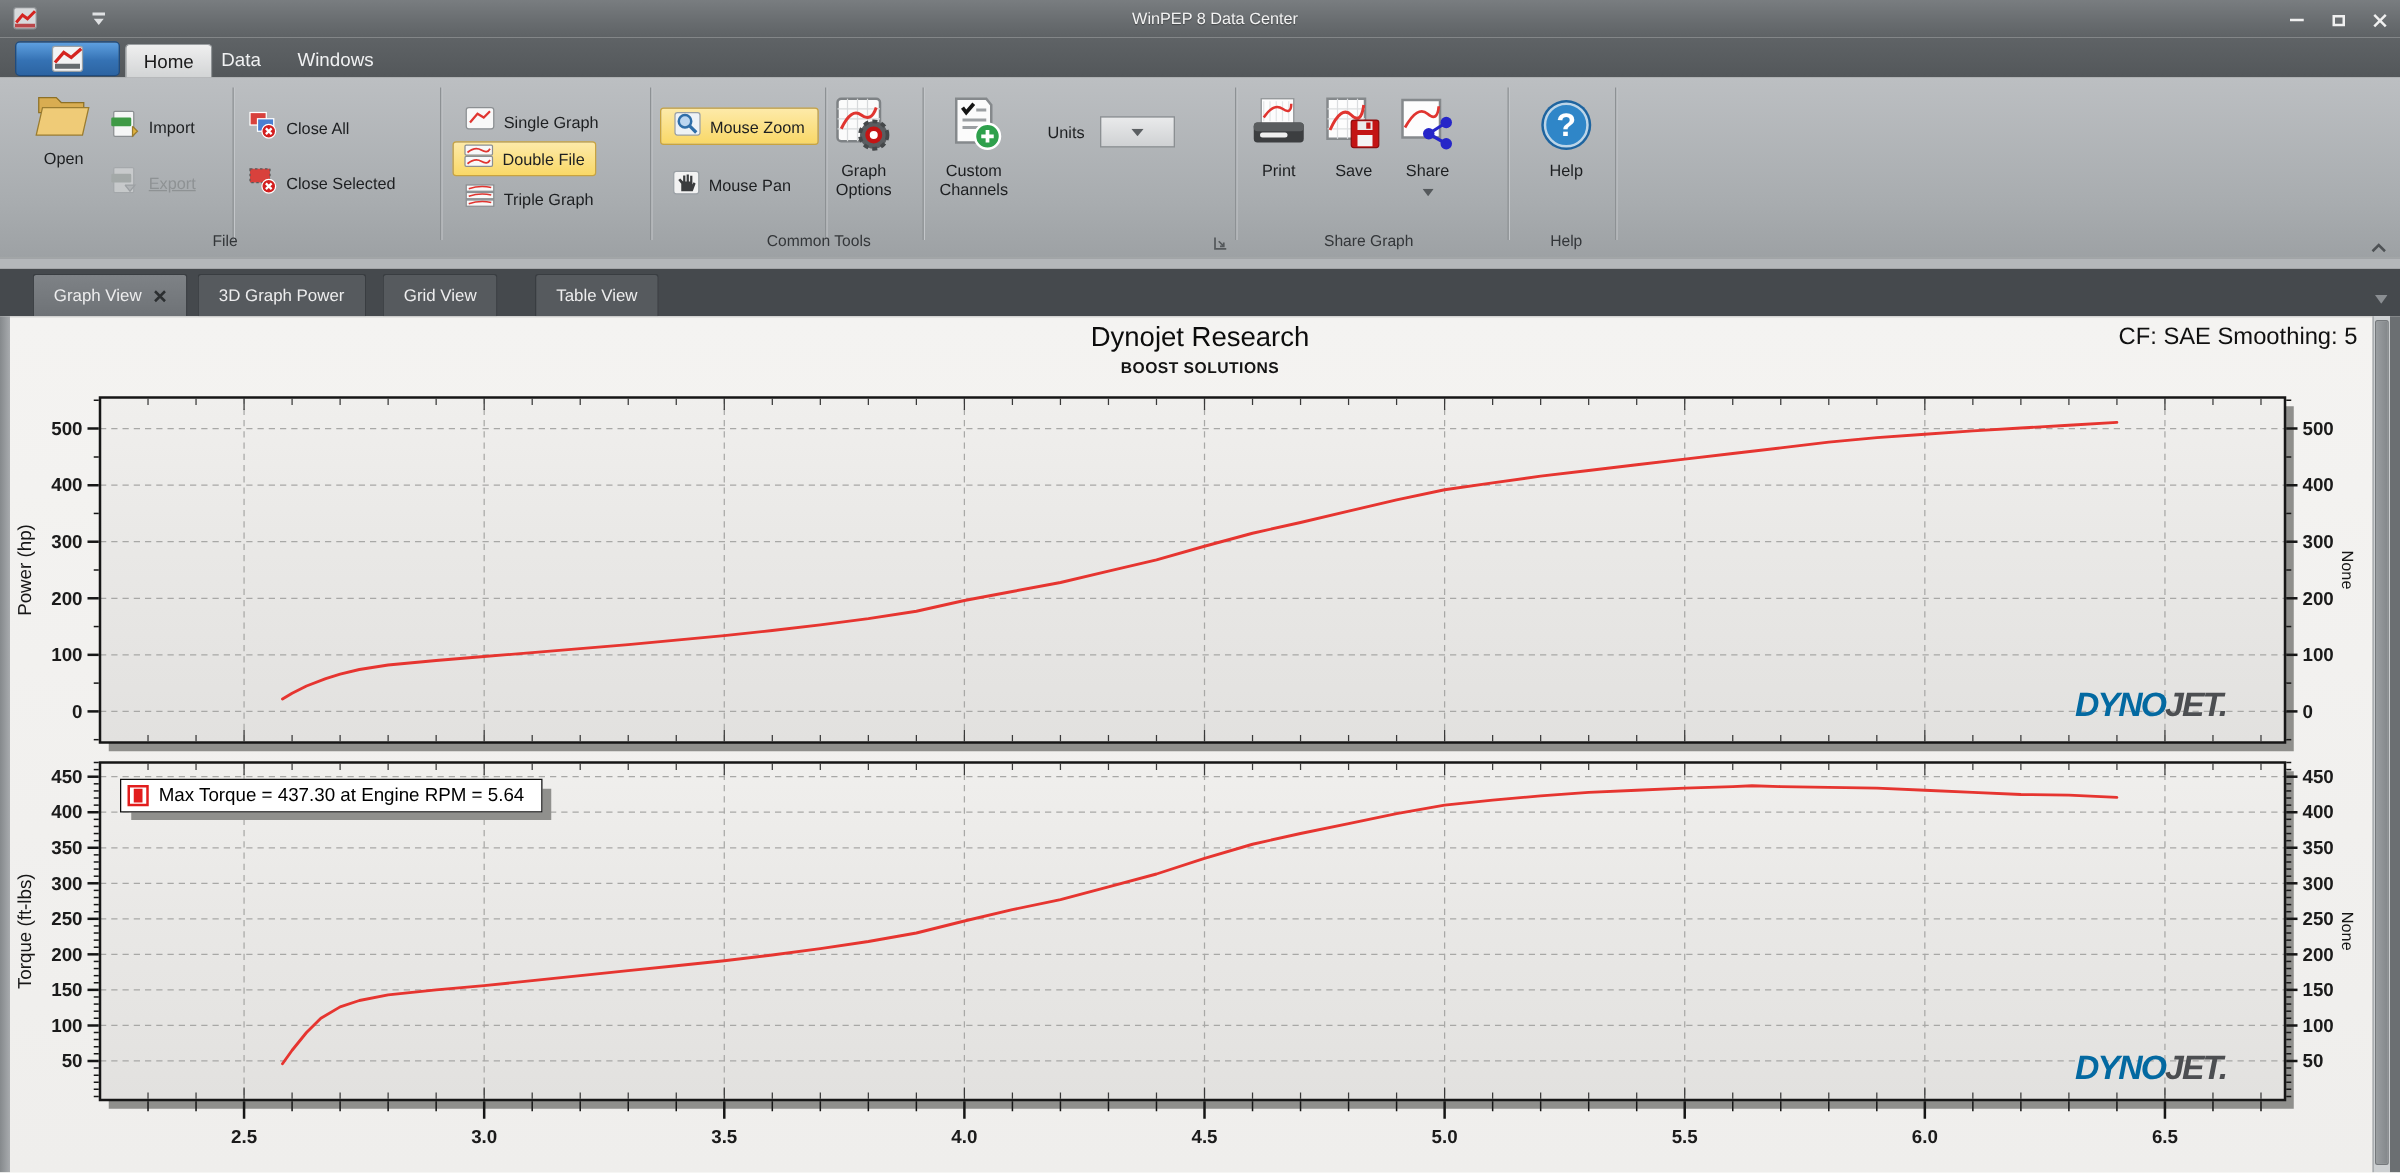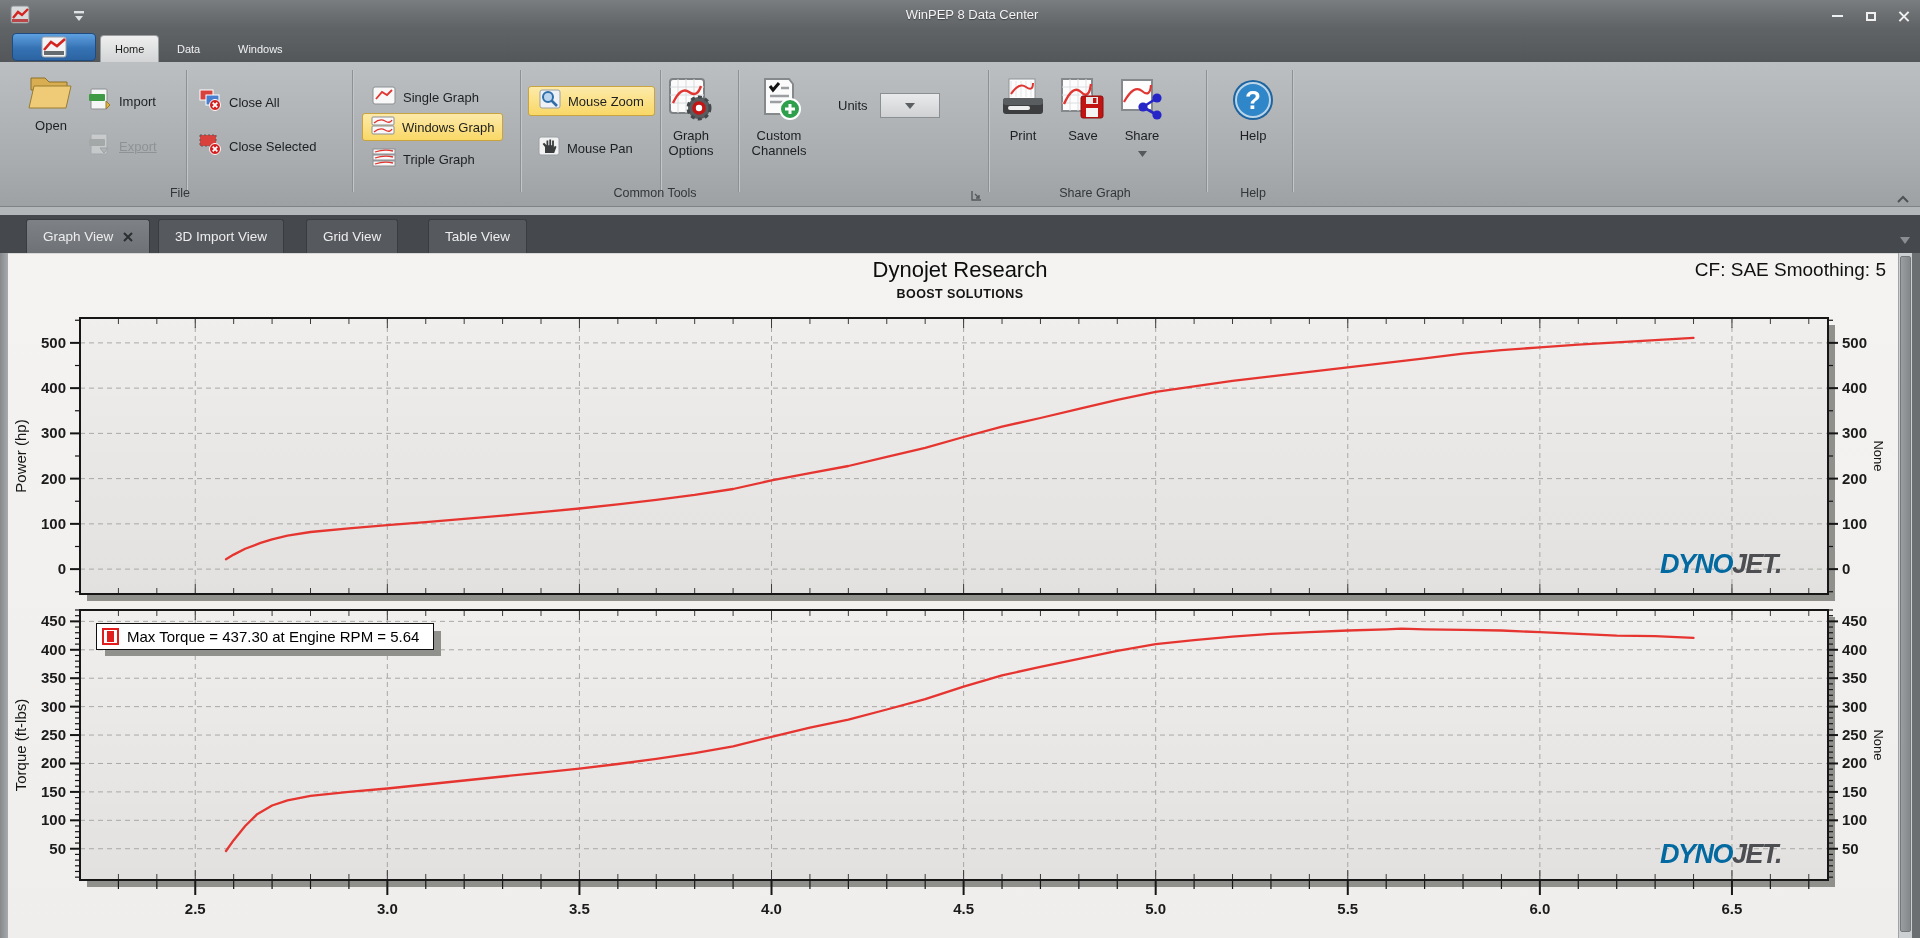--- a/index.html
+++ b/index.html
@@ -20,21 +20,21 @@
   .glyph-close:before,.glyph-close:after { content:""; position:absolute; left:5px; top:-1px; width:2px; height:13px; background:#f0f0f0; }
   .glyph-close:before { transform:rotate(45deg); } .glyph-close:after { transform:rotate(-45deg); }
 
   
   .ribbon-tabrow { left:0; top:30px; width:1920px; height:32px;
     background:linear-gradient(#5f6366,#53575a); }
   .appbutton { left:12px; top:3px; width:84px; height:28px; border-radius:4px;
     background:linear-gradient(#5ea0e0,#3572b4 55%,#2c64a2); border:1px solid #1f4b7e;
     display:flex; align-items:center; justify-content:center; }
   .rtab { top:5px; height:27px; padding:0 14px; display:flex; align-items:center;
-    color:#f0f1f2; font-size:11px; }
+    color:#f0f1f2; font-size:15px; }
   .rtab.active { background:linear-gradient(#efefef,#d2d4d5); color:#1a1a1a;
     border-radius:4px 4px 0 0; border:1px solid #9a9ea1; border-bottom:none; }
   .util-icon { top:38px; width:20px; height:18px; }
 
   
   .ribbon { left:0; top:62px; width:1920px; height:145px;
     background:linear-gradient(#bcbfc2,#a8acaf 70%,#9da1a4);
     border-bottom:1px solid #7f8386; }
   .rsep { top:8px; width:1px; height:122px; background:#8d9194; box-shadow:1px 0 0 #c3c6c9; }
   .group-label { top:124px; font-size:12.5px; color:#333639; text-align:center; }
@@ -218,21 +218,21 @@
     </div>
     <div class="abs smallbtn hl-yellow" style="left:362px;top:51px;height:28px;padding:0 8px">
       <span>
         <svg width="24" height="19" viewBox="0 0 24 19">
             <rect x="1" y="1" width="22" height="8" rx="1" fill="#f8f8f8" stroke="#8b8f92"></rect>
             <rect x="1" y="10" width="22" height="8" rx="1" fill="#f8f8f8" stroke="#8b8f92"></rect>
             <path d="M3 7 Q9 2 14 5 T21 4" fill="none" stroke="#e03530" stroke-width="1.4"></path>
             <path d="M3 16 Q9 11 14 14 T21 13" fill="none" stroke="#e03530" stroke-width="1.4"></path>
           </svg>
       </span>
-      <span class="btn-label">Windows Graph</span>
+      <span class="btn-label">Double File</span>
     </div>
     <div class="abs smallbtn" style="left:366px;top:84px;height:26px;padding:0 6px">
       <span>
         <svg width="24" height="19" viewBox="0 0 24 19">
             <rect x="1" y="1" width="22" height="5" fill="#f8f8f8" stroke="#8b8f92"></rect>
             <rect x="1" y="7" width="22" height="5" fill="#f8f8f8" stroke="#8b8f92"></rect>
             <rect x="1" y="13" width="22" height="5" fill="#f8f8f8" stroke="#8b8f92"></rect>
             <path d="M3 4 Q12 1 21 3 M3 10 Q12 7 21 9 M3 16 Q12 13 21 15" fill="none" stroke="#e03530" stroke-width="1.3"></path>
           </svg>
       </span>
@@ -369,21 +369,21 @@
   <div class="abs strip"></div>
 
   <div class="abs doctab-bar">
     <div class="abs dtab active" style="left:26px">
       <span>Graph View</span>
       <svg width="10" height="10" viewBox="0 0 10 10">
           <path d="M1 1 L9 9 M9 1 L1 9" stroke="#2c2f31" stroke-width="2"></path>
         </svg>
     </div>
     <div class="abs dtab" style="left:158px">
-        <span>3D Import View</span>
+        <span>3D Graph Power</span>
       </div>
     <div class="abs dtab" style="left:306px">
         <span>Grid View</span>
       </div>
     <div class="abs dtab" style="left:428px">
         <span>Table View</span>
       </div>
     <span class="abs" style="left:1900px;top:15px">
       <svg width="10" height="7" viewBox="0 0 10 7">
           <path d="M0 0 L10 0 L5 7 Z" fill="#8a8e92"></path>

